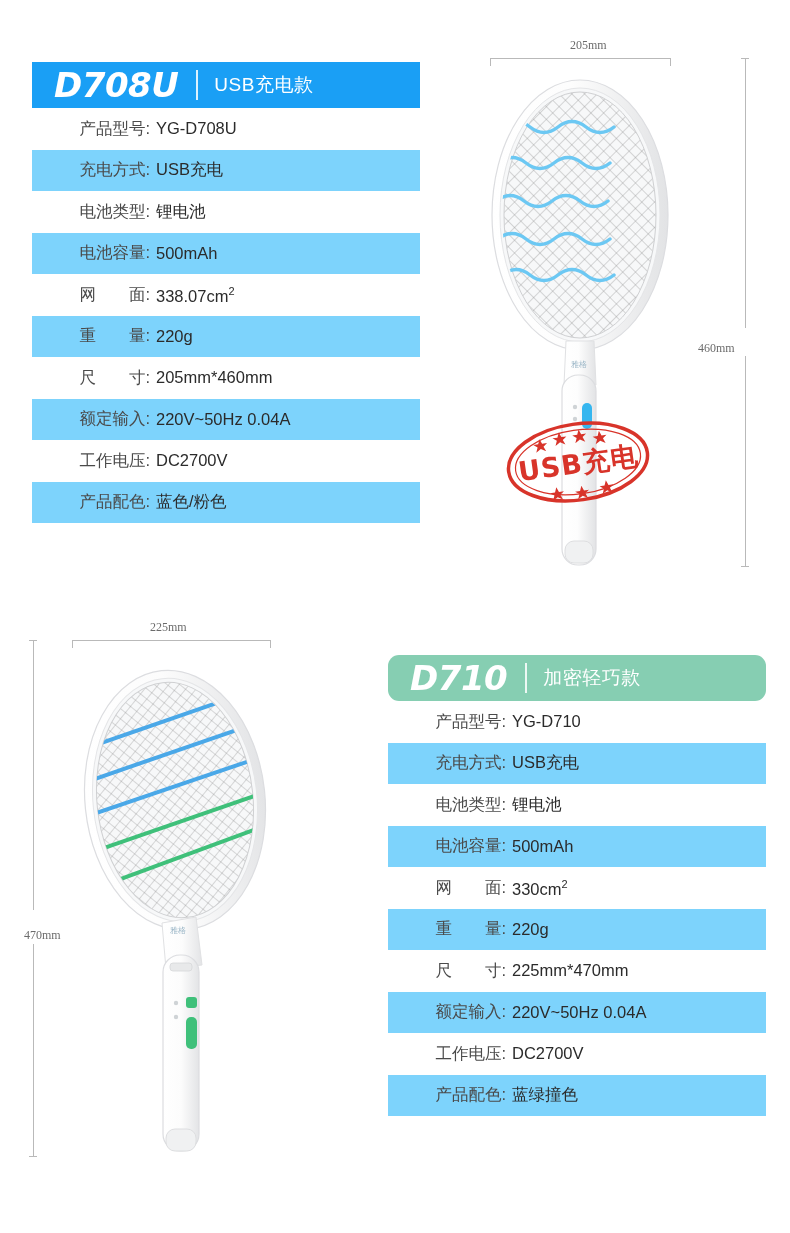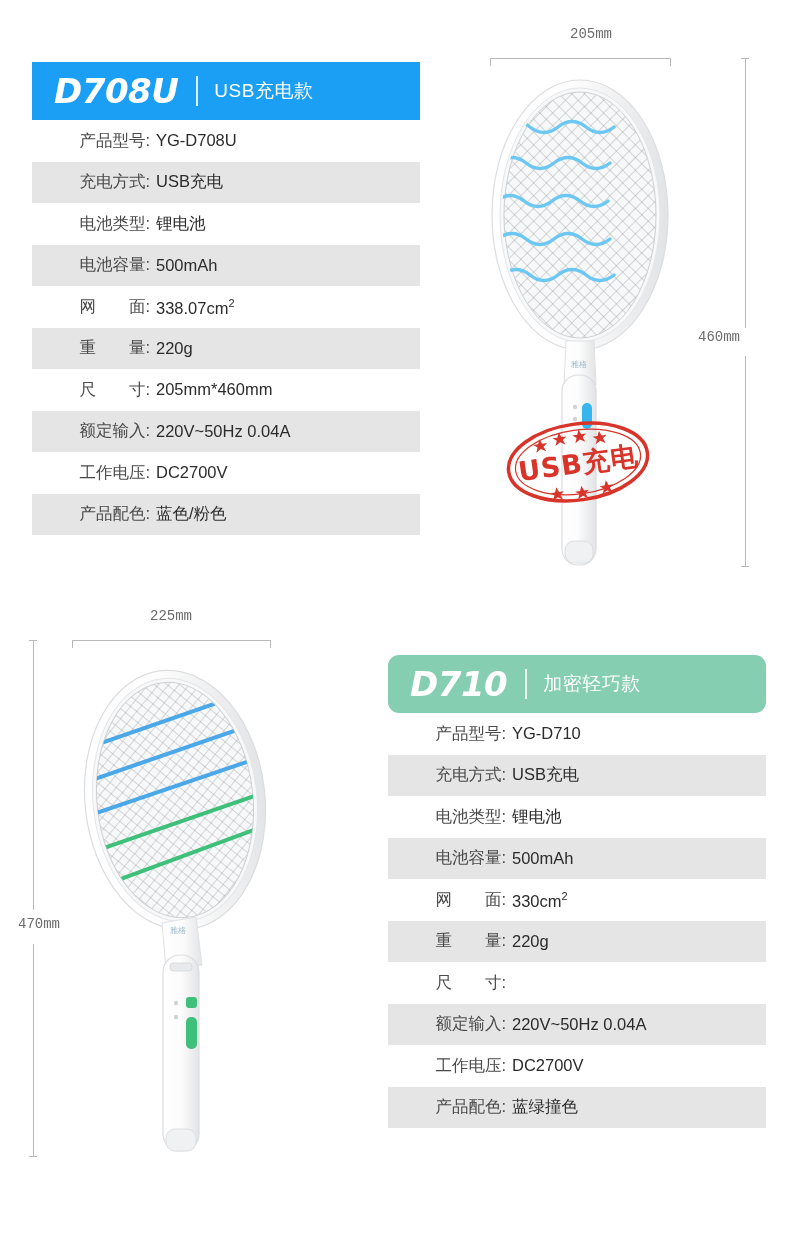--- a/index.html
+++ b/index.html
@@ -16,21 +16,21 @@
     overflow: hidden;
   }
 
   
   .product-block {
     position: absolute;
   }
   .spec-header {
     display: flex;
     align-items: center;
-    height: 58px;
+    height: 46px;
     padding: 0 0 0 22px;
     box-sizing: border-box;
   }
   .spec-header .model {
     font-family: "DejaVu Sans", sans-serif;
     font-weight: bold;
     font-size: 34px;
     font-style: italic;
     color: #ffffff;
     letter-spacing: -0.5px;
@@ -52,21 +52,21 @@
   .spec-table {
     width: 100%;
     border-collapse: collapse;
   }
   .spec-row {
     display: flex;
     align-items: center;
     height: 41.5px;
   }
   .spec-row.odd { background: #ffffff; }
-  .spec-row.even { background: #e5e5e5; }
+  .spec-row.even { background: #7dd3fc; }
   .spec-label {
     width: 118px;
     padding-left: 22px;
     box-sizing: border-box;
     font-size: 16.5px;
     color: #4a4a4a;
     letter-spacing: 0px;
     white-space: pre;
     text-align: right;
   }
@@ -74,23 +74,24 @@
     flex: 1;
     font-size: 16.5px;
     color: #2b2b2b;
     padding-left: 6px;
   }
   .spec-value sup { font-size: 11px; vertical-align: super; }
 
   
   .dim-label {
     position: absolute;
-    font-size: 14px;
+    font-size: 12px;
     color: #6b6b6b;
-    font-family: Liberation Mono, monospace;
+    font-family: Liberation Serif, serif;
+    margin-top: 12px;
   }
   .dim-line-h {
     position: absolute;
     border-top: 1px solid #b9b9b9;
     height: 0;
   }
   .dim-line-v {
     position: absolute;
     border-left: 1px solid #b9b9b9;
     width: 0;
@@ -285,20 +286,21 @@
     <div class="spec-row odd">
       <span class="spec-label">网　　面:</span>
       <span class="spec-value"><span>330cm</span><sup>2</sup></span>
     </div>
     <div class="spec-row even">
       <span class="spec-label">重　　量:</span>
       <span class="spec-value">220g</span>
     </div>
     <div class="spec-row odd">
       <span class="spec-label">尺　　寸:</span>
+      <span class="spec-value">225mm*470mm</span>
     </div>
     <div class="spec-row even">
       <span class="spec-label">额定输入:</span>
       <span class="spec-value">220V~50Hz 0.04A</span>
     </div>
     <div class="spec-row odd">
       <span class="spec-label">工作电压:</span>
       <span class="spec-value">DC2700V</span>
     </div>
     <div class="spec-row even">
@@ -353,17 +355,17 @@
 
     <rect x="116" y="484" width="30" height="22" rx="9" fill="#f0f1f2" stroke="#dddee0" stroke-width="1"></rect>
   </svg>
 </div>
 
 <div class="dim-label" style="left:150px; top:608px;">225mm</div>
 <div class="dim-line-h" style="left:72px; top:640px; width:198px;"></div>
 <div class="dim-tick-v" style="left:72px; top:640px;"></div>
 <div class="dim-tick-v" style="left:270px; top:640px;"></div>
 
-<div class="dim-label" style="left:18px; top:916px;">470mm</div>
+<div class="dim-label" style="left:24px; top:916px;">470mm</div>
 <div class="dim-line-v" style="left:33px; top:640px; height:270px;"></div>
 <div class="dim-line-v" style="left:33px; top:944px; height:212px;"></div>
 <div class="dim-tick-h" style="left:29px; top:640px;"></div>
 <div class="dim-tick-h" style="left:29px; top:1156px;"></div>
 
 </body></html>

